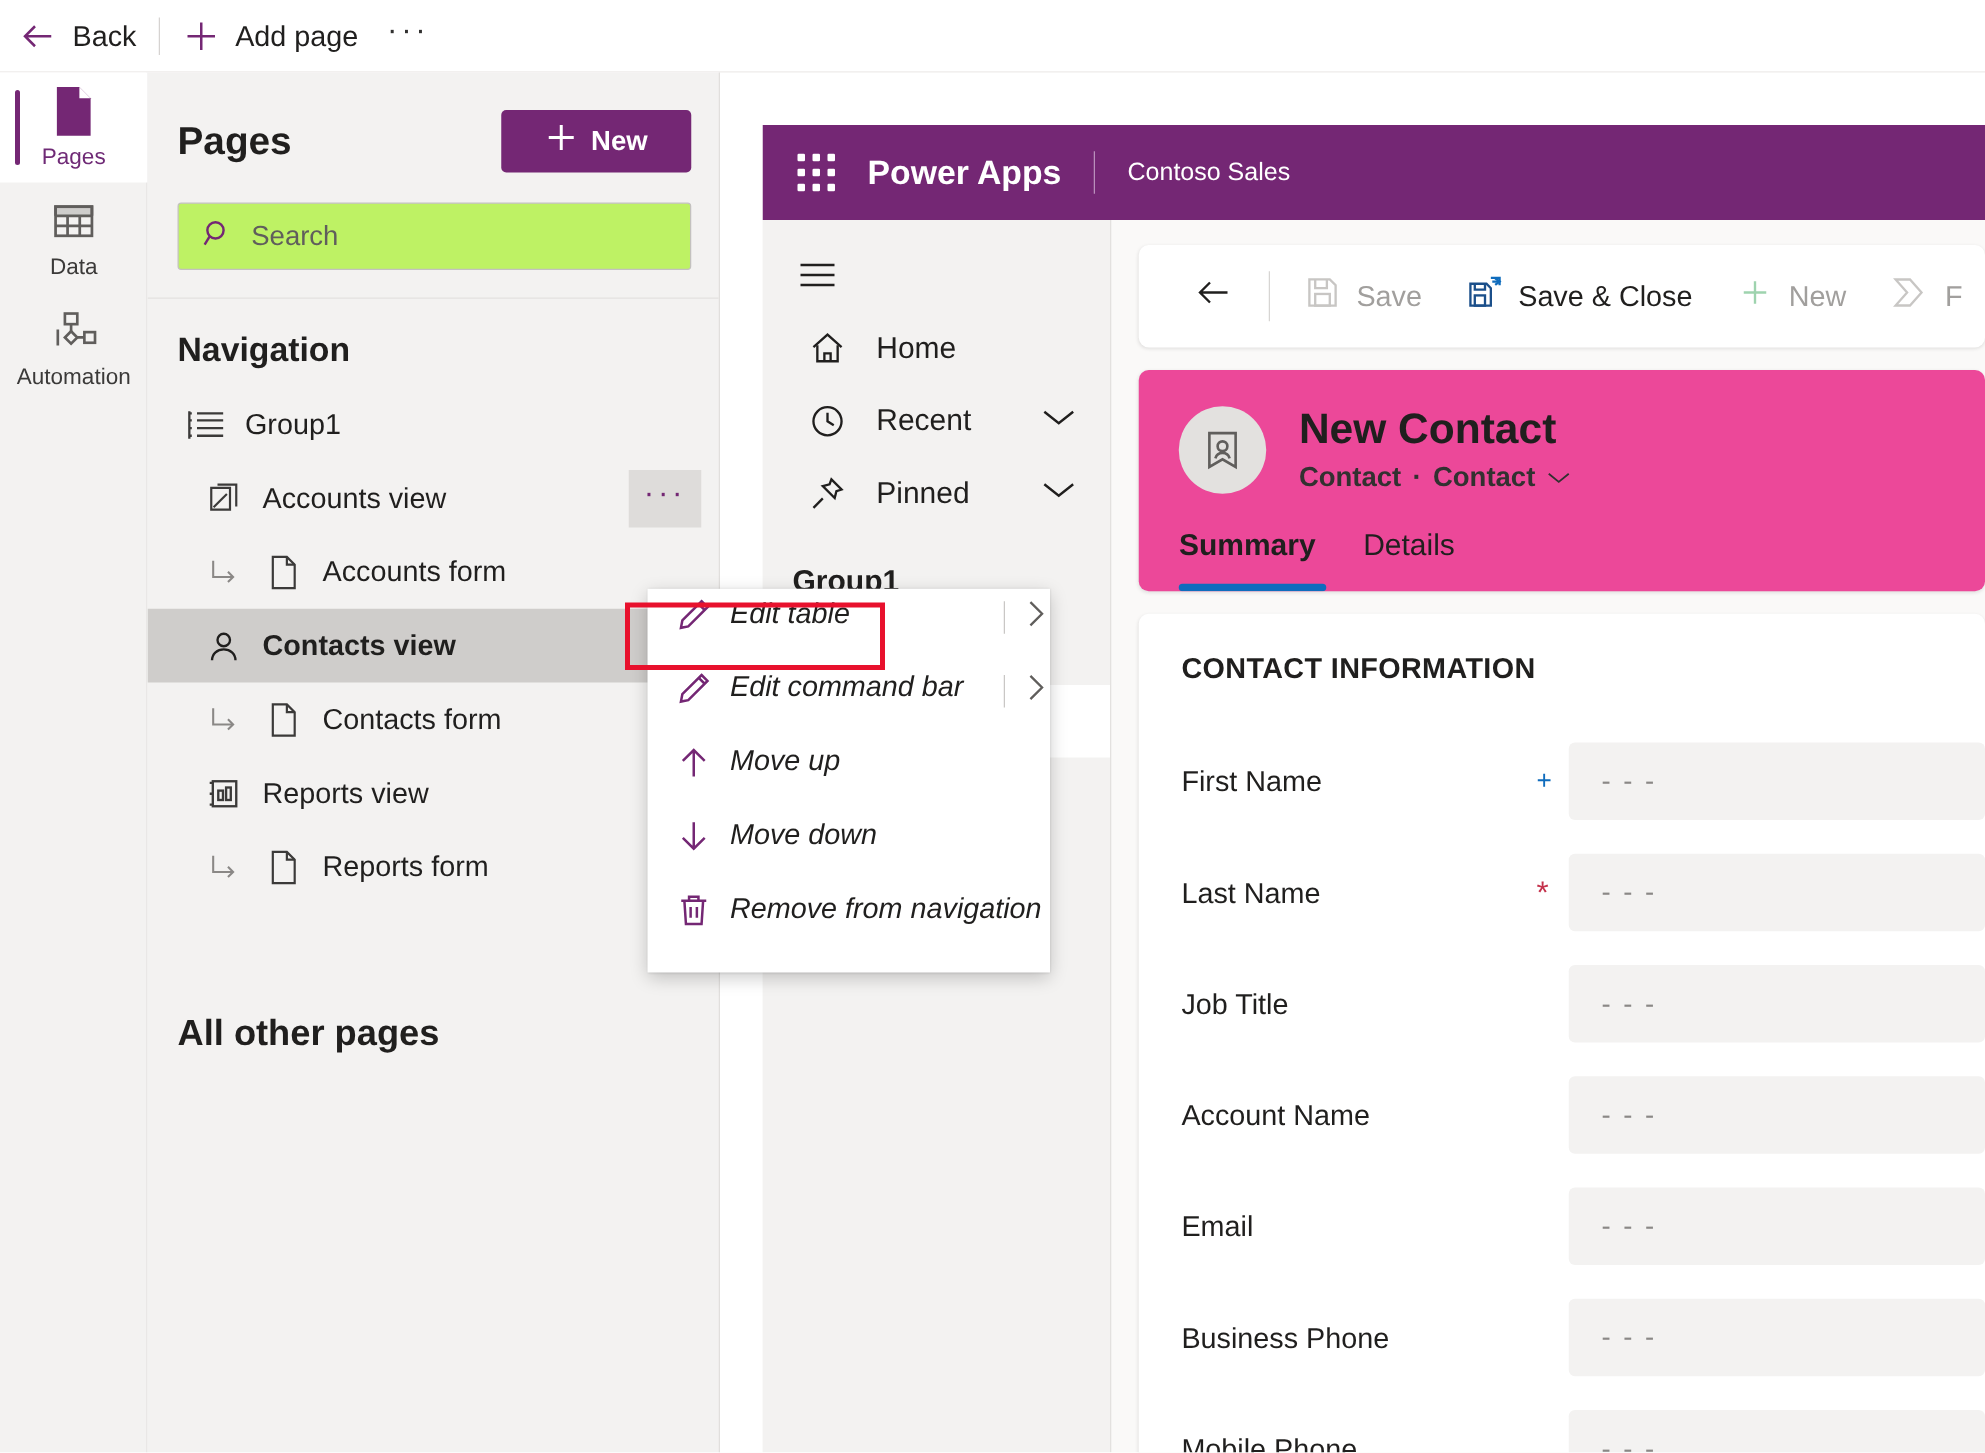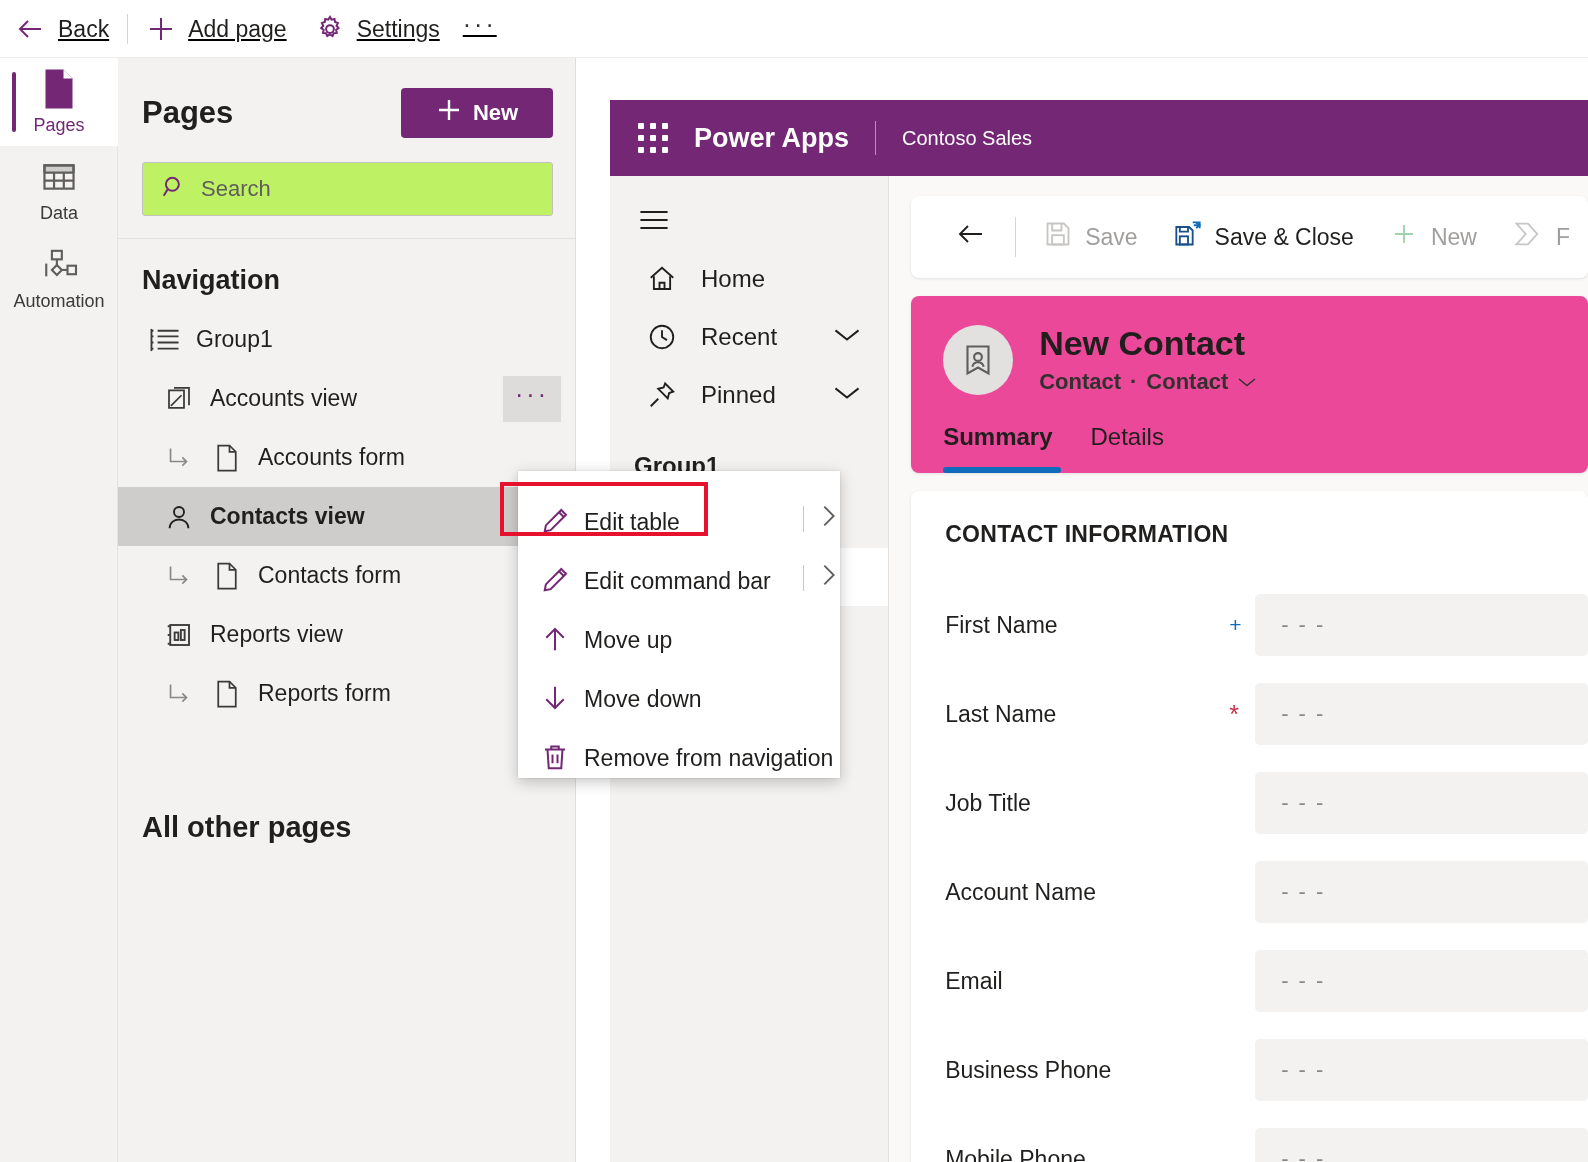--- a/index.html
+++ b/index.html
@@ -6,21 +6,21 @@
   html, body {
     width: 1588px; height: 1162px;
     font-family: "Liberation Sans", sans-serif;
     background: #ffffff; overflow: hidden;
   }
   .root { position: relative; width: 1588px; height: 1162px; }
 
   
   .topbar {
     position: absolute; left: 0; top: 0; width: 1588px; height: 58px;
-    background: #ffffff; display: flex; align-items: center; text-decoration: underline;
+    background: #ffffff; display: flex; align-items: center;
   }
   .tb-item {
     display: flex; align-items: center; gap: 12px;
     height: 58px; padding: 0 14px; cursor: pointer;
     font-size: 23px; color: #201f1e;
   }
   .tb-item .glyph { display: flex; align-items: center; justify-content: center; }
   .tb-sep { width: 1px; height: 30px; background: #d6d3d1; margin: 0 4px; }
   .tb-ellipsis {
     display: flex; align-items: center; justify-content: center;
@@ -99,22 +99,22 @@
     font-size: 29px; font-weight: 700; color: #201f1e; padding: 88px 0 0 24px;
   }
 
   
   .ctx-menu {
     position: absolute; left: 518px; top: 471px; width: 322px;
     background: #ffffff; box-shadow: 0 4px 14px rgba(0,0,0,.22), 0 0 2px rgba(0,0,0,.14);
     z-index: 40; padding: 6px 0;
   }
   .ctx-item {
-    position: relative; display: flex; align-items: flex-end; height: 59px;
-    padding: 0 0 0 22px; font-size: 23px; color: #201f1e; cursor: pointer;
+    position: relative; display: flex; align-items: flex-start; height: 59px;
+    padding: 0 0 0 22px; font-size: 23px; color: #201f1e; cursor: pointer; font-style: italic;
   }
   .ctx-item .cico { width: 44px; flex: 0 0 44px; display:flex; align-items:center; }
   .ctx-item .clbl { flex: 1 1 auto; }
   .ctx-sub { display: flex; align-items: center; gap: 14px; }
   .ctx-sub .bar { width: 1px; height: 26px; background: #c9c7c5; }
   .ctx-highlight {
     position: absolute; left: -18px; top: 5px; width: 208px; height: 54px;
     border: 4px solid #e8112d; z-index: 45; pointer-events: none;
   }
 
@@ -221,29 +221,20 @@
       <span>Back</span>
     </div>
     <div class="tb-sep"></div>
     <div class="tb-item">
       <span class="glyph">
         <svg width="30" height="30" viewBox="0 0 30 30">
             <path d="M15 4 V26 M4 15 H26" stroke="#742774" stroke-width="2" fill="none"></path>
           </svg>
       </span>
       <span>Add page</span>
-    </div>
-    <div class="tb-item">
-      <span class="glyph">
-        <svg width="30" height="30" viewBox="0 0 24 24" fill="none" stroke="#742774" stroke-width="1.6">
-          <circle cx="12" cy="12" r="3.1"></circle>
-          <path d="M12 2.4l1.2 2.1 2.4-.5.4 2.4 2.3.9-1.1 2.1 1.6 1.8-1.9 1.5.5 2.4-2.4.3-1 2.2-2.1-1.2-2.1 1.2-1-2.2-2.4-.3.5-2.4-1.9-1.5 1.6-1.8L5.5 7.3l2.3-.9.4-2.4 2.4.5z"></path>
-        </svg>
-      </span>
-      <span>Settings</span>
     </div>
     <div class="tb-ellipsis">···</div>
   </div>
   <div class="topbar-underline"></div>
 
   <div class="rail">
     <div class="rail-item active">
       <span class="rail-ico">
         <svg width="38" height="42" viewBox="0 0 24 28">
             <path d="M3 1h12l6 6v20H3z" fill="#742774"></path>

